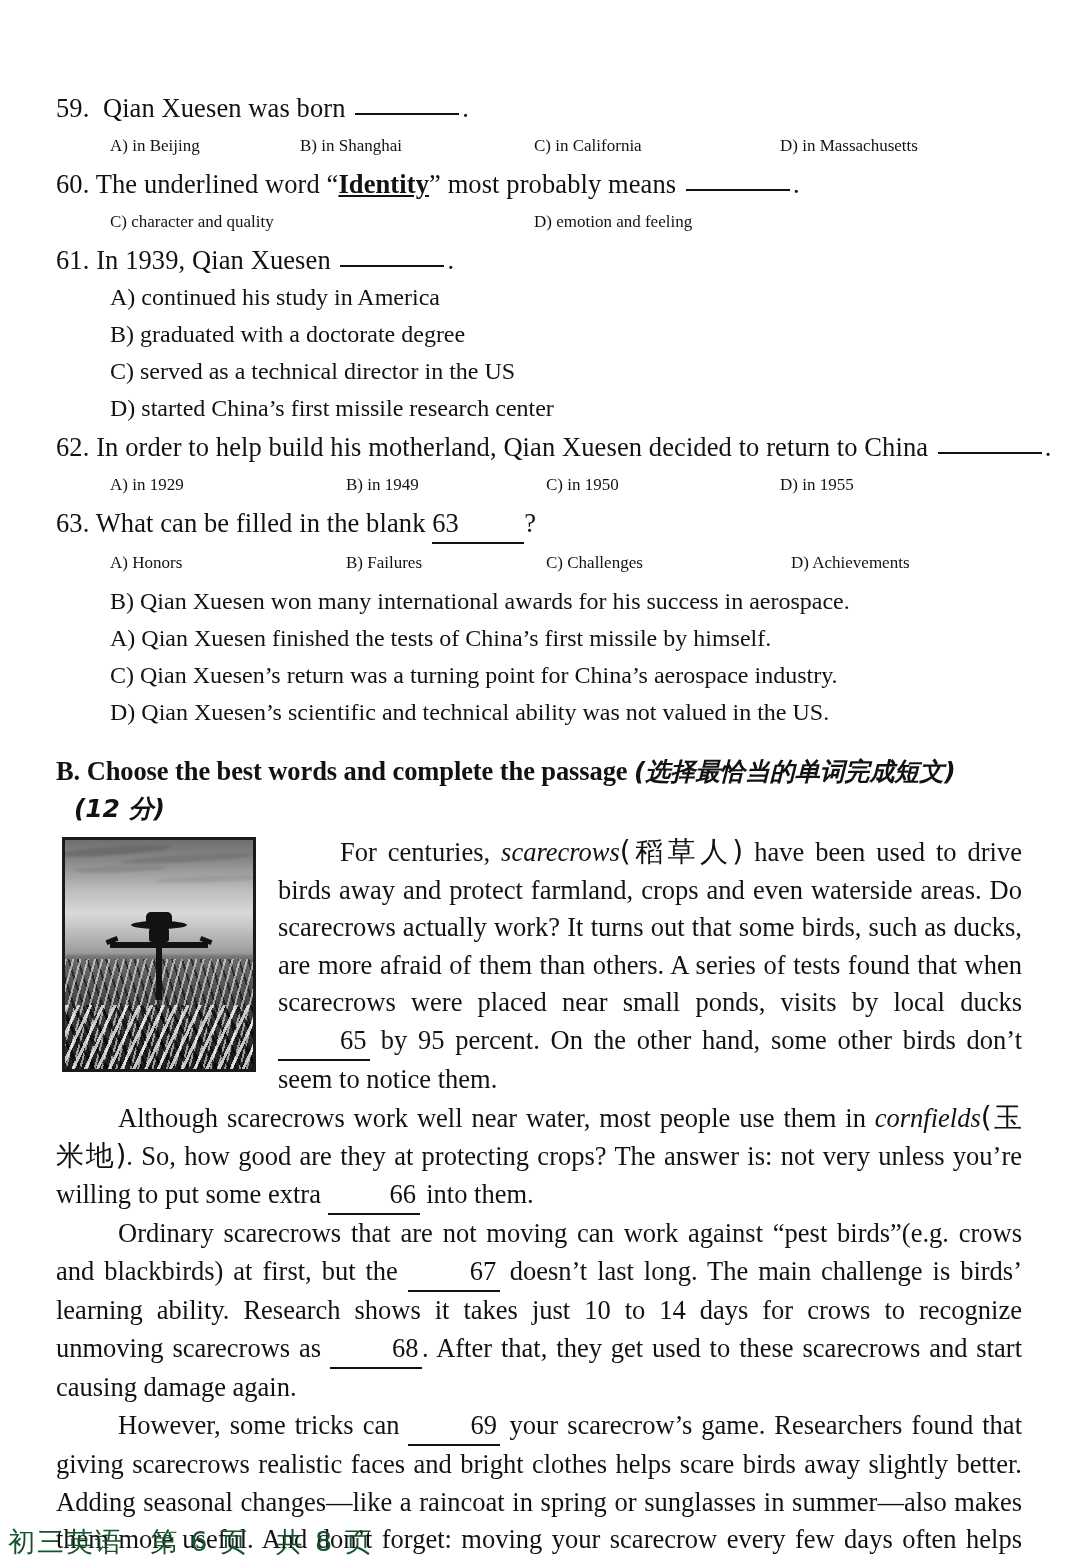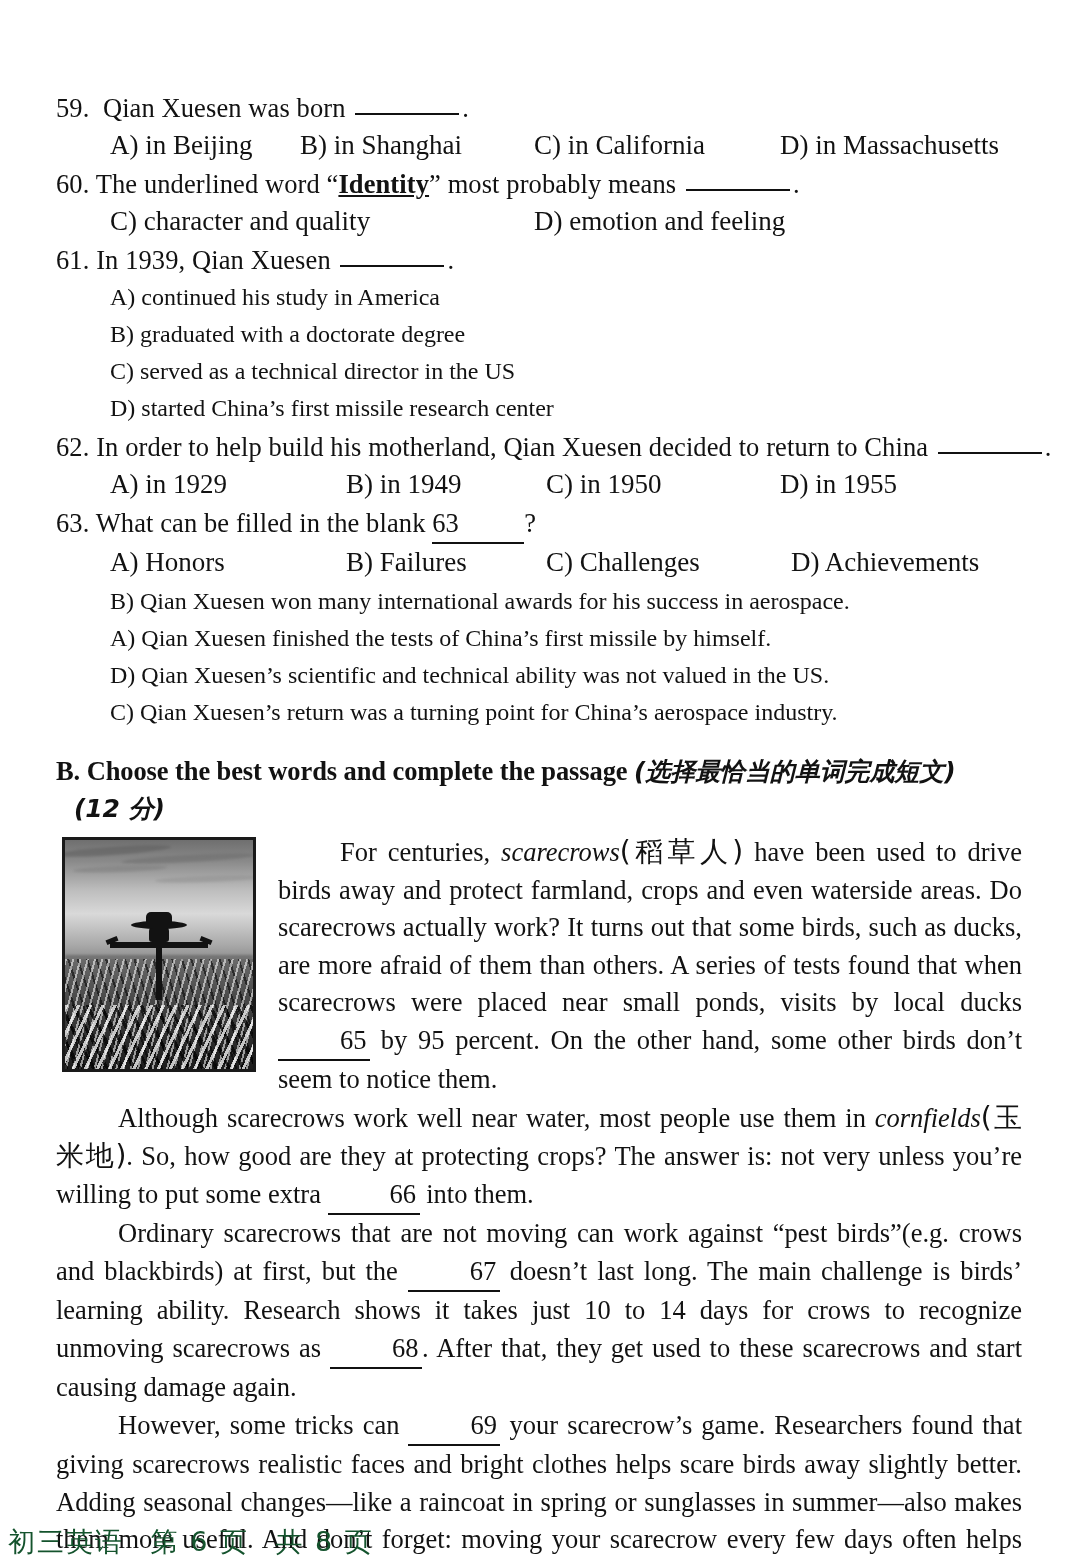--- a/index.html
+++ b/index.html
@@ -46,21 +46,21 @@
   .bl-long { width: 104px; }
   .bl-num  { width: 92px; vertical-align: baseline;
              border-bottom: 2.2px solid #111; display: inline-block; }
 
   .u-bold { font-weight: bold; text-decoration: underline; }
 
   
   .opts {
     position: relative;
     height: 37px;
-    font-size: 27px;
+    font-size: 17px;
     line-height: 37px;
   }
   .opts.four > span { position: absolute; white-space: nowrap; }
   .opts.two  > span { position: absolute; white-space: nowrap; }
   .opt-a { left: 54px; }
   .opt-b { left: 244px; }
   .opt-c { left: 478px; }
   .opt-d { left: 724px; }
 
   .opts.two .opt-a2 { left: 54px; }
@@ -244,22 +244,22 @@
       <span class="opt-a">A) Honors</span>
       <span class="opt-b" style="left:290px">B) Failures</span>
       <span class="opt-c" style="left:490px">C) Challenges</span>
       <span class="opt-d" style="left:735px">D) Achievements</span>
     </div>
   </div>
 
   <div class="q">
     <div class="stack-opt">B) Qian Xuesen won many international awards for his success in aerospace.</div>
     <div class="stack-opt">A) Qian Xuesen finished the tests of China’s first missile by himself.</div>
+    <div class="stack-opt">C) Qian Xuesen’s return was a turning point for China’s aerospace industry.</div>
     <div class="stack-opt">D) Qian Xuesen’s scientific and technical ability was not valued in the US.</div>
-    <div class="stack-opt">C) Qian Xuesen’s return was a turning point for China’s aerospace industry.</div>
   </div>
 
   <div class="sec-head">
     <span>B.</span>
     <span>Choose the best words and complete the passage</span>
     <span class="cn">(选择最恰当的单词完成短文)</span>
     <span class="pts cn">(12 分)</span>
   </div>
 
   <div class="passage">

